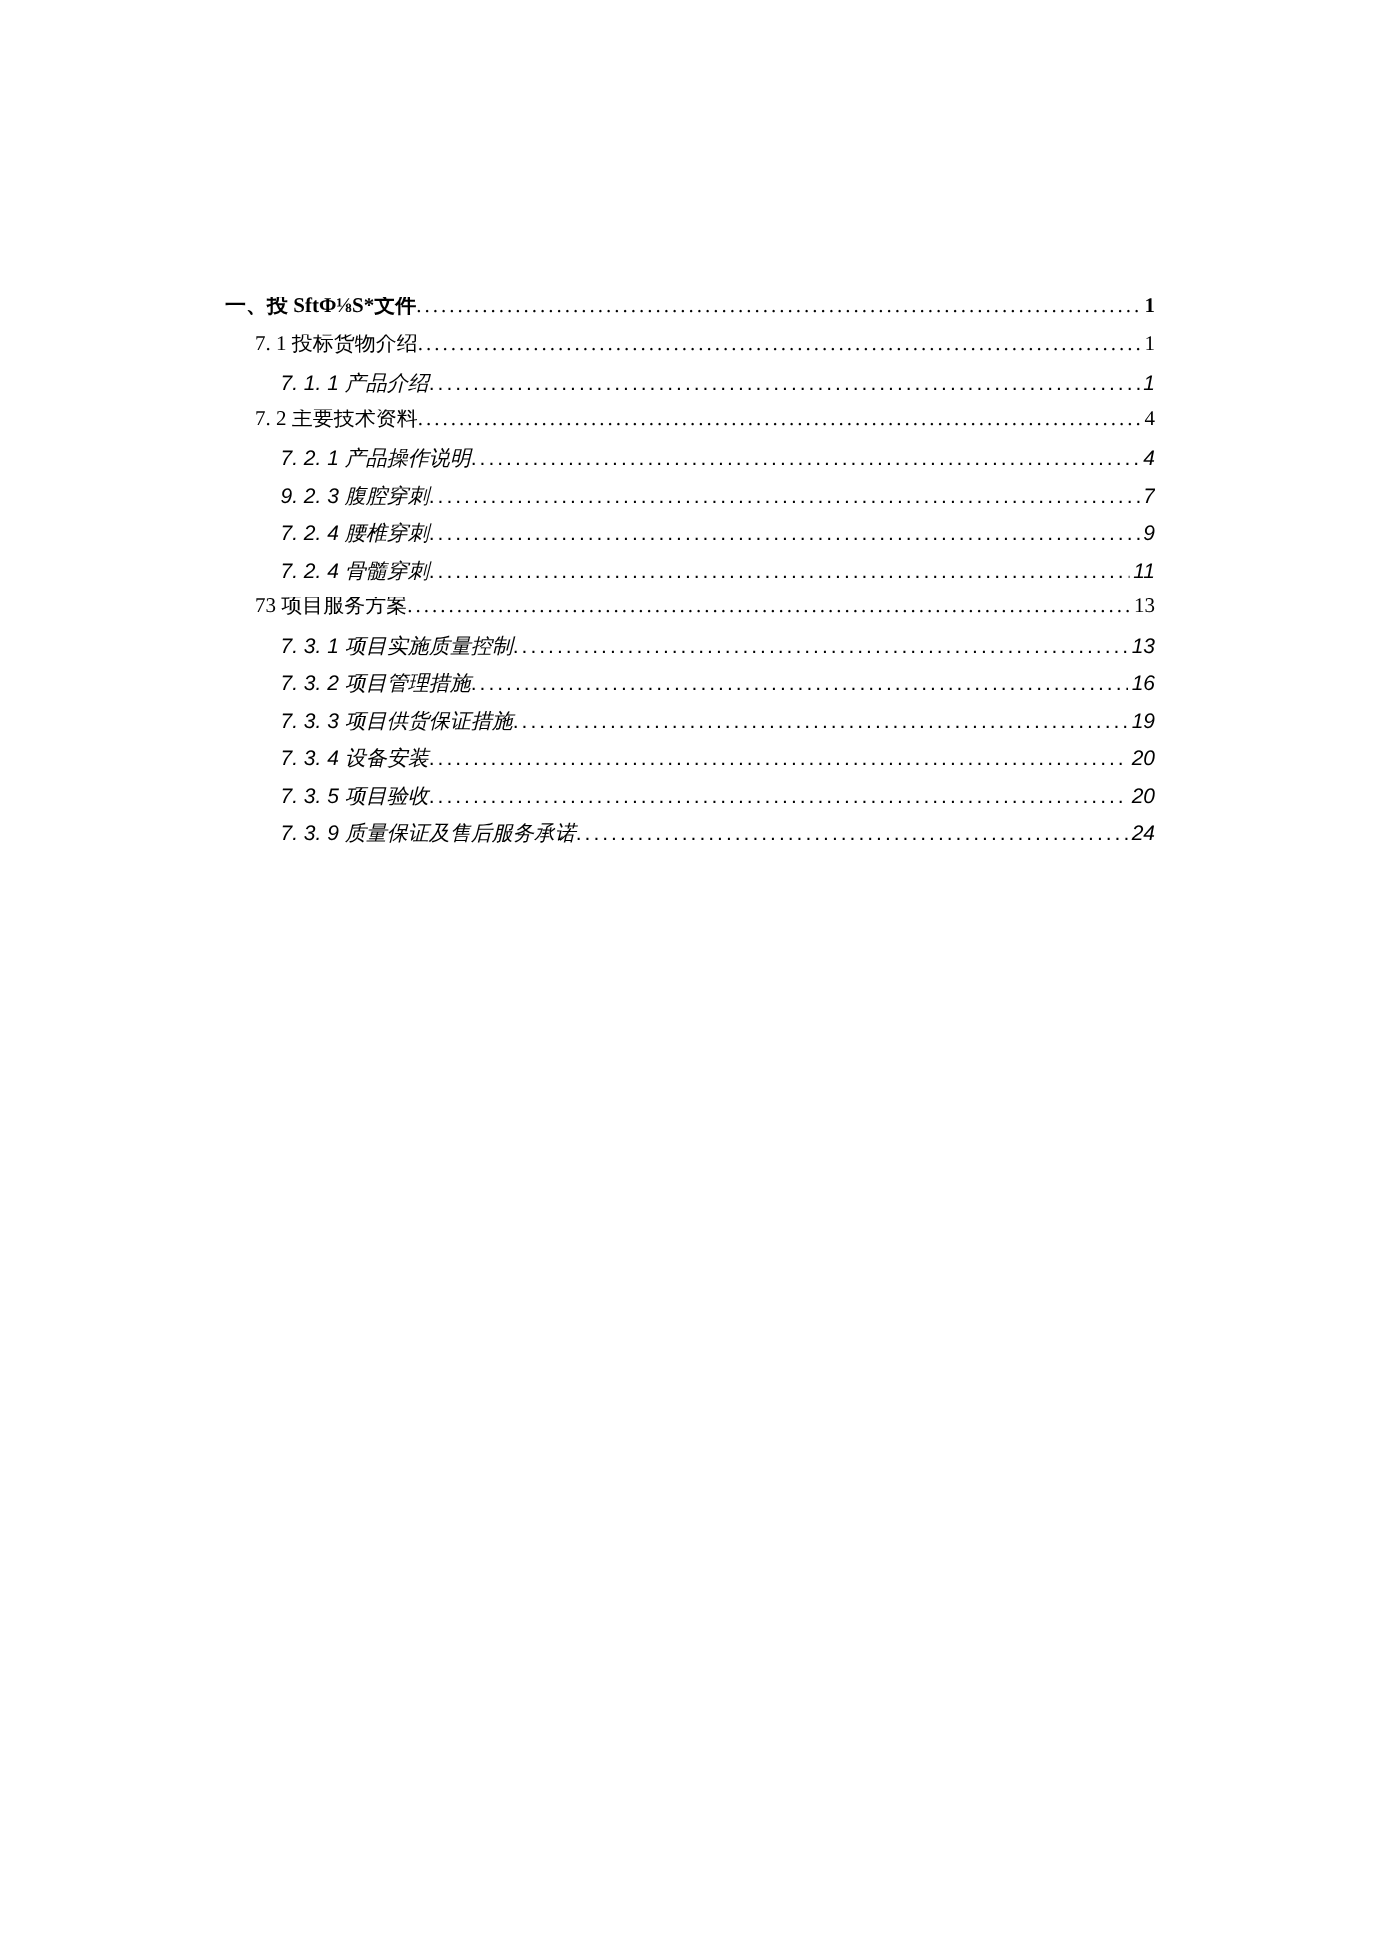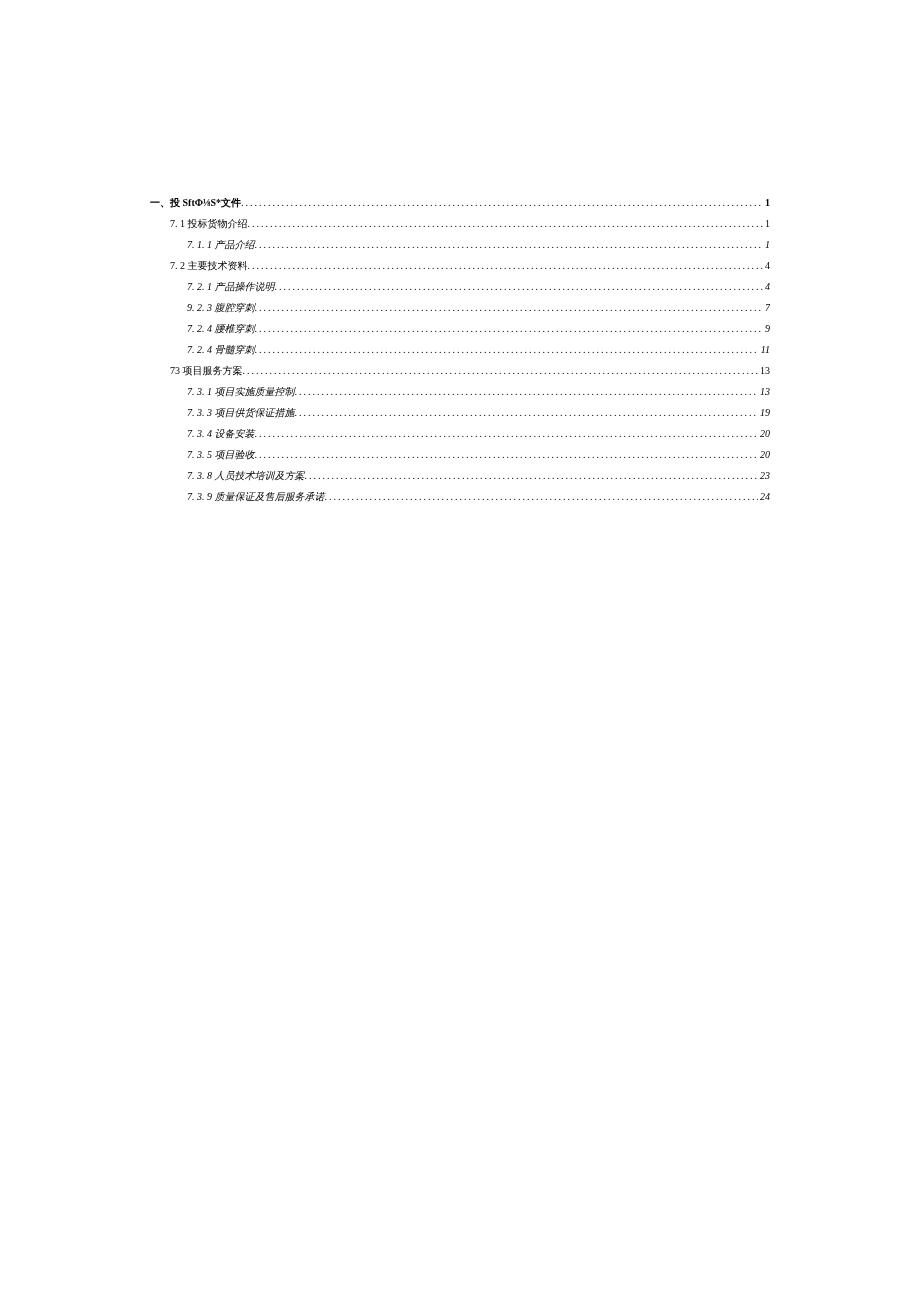--- a/index.html
+++ b/index.html
@@ -8,21 +8,21 @@
     background: #ffffff;
     width: 920px;
   }
   .page {
     width: 920px;
     height: 1301px;
     position: relative;
     box-sizing: border-box;
     padding: 198px 150px 0 150px;
     font-family: "SimSun", "宋体", serif;
-    font-size: 10px;
+    font-size: 14px;
     color: #000;
     line-height: 1.0;
   }
   .toc-line {
     display: flex;
     align-items: baseline;
     white-space: nowrap;
     overflow: hidden;
     margin-bottom: 11px;
   }
@@ -39,21 +39,21 @@
   }
   .toc-dots::after {
     content: ".............................................................................................................................................................";
   }
   .toc-page {
     flex: 0 0 auto;
     padding-left: 2px;
   }
   .lvl1 { padding-left: 0; font-weight: bold; }
   .lvl2 { padding-left: 20px; justify-content: space-between; }
-  .lvl3 { padding-left: 37px; font-style: italic; font-family: Liberation Serif, serif; justify-content: space-between; }
+  .lvl3 { padding-left: 37px; font-style: italic; font-family: Liberation Sans, sans-serif; justify-content: space-between; }
   .lvl3 .toc-page { font-style: italic; }
   .bold .toc-page { font-weight: bold; }
 </style>
 </head>
 <body>
 
 <div class="page">
   <div id="toc-container">
       <div class="toc-line lvl1 bold">
         <span class="toc-label">一、投 SftΦ⅛S*文件</span>
@@ -99,38 +99,38 @@
         <span class="toc-label">73 项目服务方案</span>
         <span class="toc-dots"></span>
         <span class="toc-page">13</span>
       </div>
       <div class="toc-line lvl3">
         <span class="toc-label">7. 3. 1  项目实施质量控制</span>
         <span class="toc-dots"></span>
         <span class="toc-page">13</span>
       </div>
       <div class="toc-line lvl3">
+        <span class="toc-label">7. 3. 2  项目管理措施</span>
+        <span class="toc-dots"></span>
+        <span class="toc-page">16</span>
+      </div>
+      <div class="toc-line lvl3">
         <span class="toc-label">7. 3. 3  项目供货保证措施</span>
         <span class="toc-dots"></span>
         <span class="toc-page">19</span>
       </div>
       <div class="toc-line lvl3">
         <span class="toc-label">7. 3. 4  设备安装</span>
         <span class="toc-dots"></span>
         <span class="toc-page">20</span>
       </div>
       <div class="toc-line lvl3">
         <span class="toc-label">7. 3. 5  项目验收</span>
         <span class="toc-dots"></span>
         <span class="toc-page">20</span>
       </div>
       <div class="toc-line lvl3">
-        <span class="toc-label">7. 3. 8  人员技术培训及方案</span>
-        <span class="toc-dots"></span>
-        <span class="toc-page">23</span>
-      </div>
-      <div class="toc-line lvl3">
         <span class="toc-label">7. 3. 9  质量保证及售后服务承诺</span>
         <span class="toc-dots"></span>
         <span class="toc-page">24</span>
       </div>
     </div>
 </div>
 
 </body></html>

